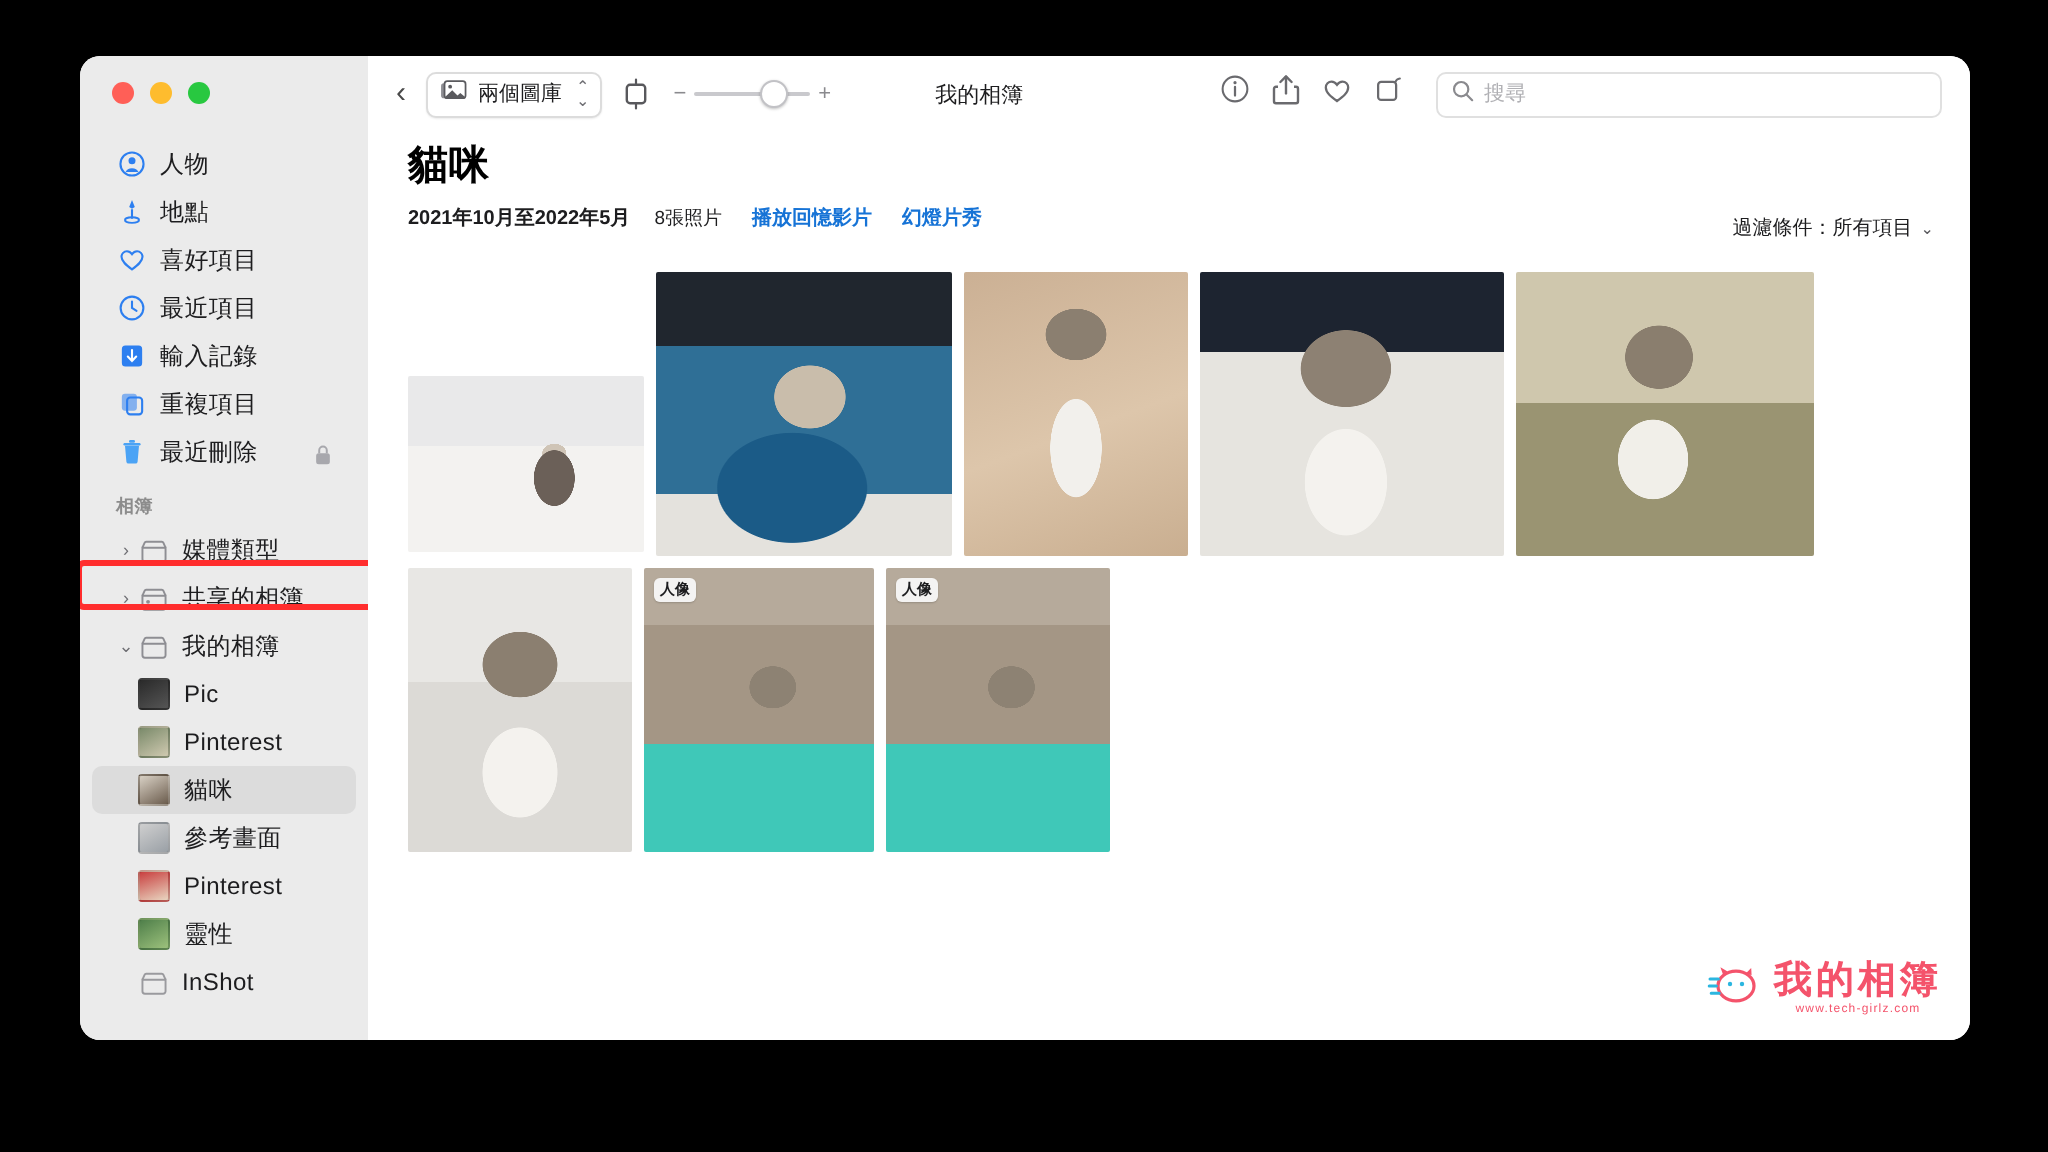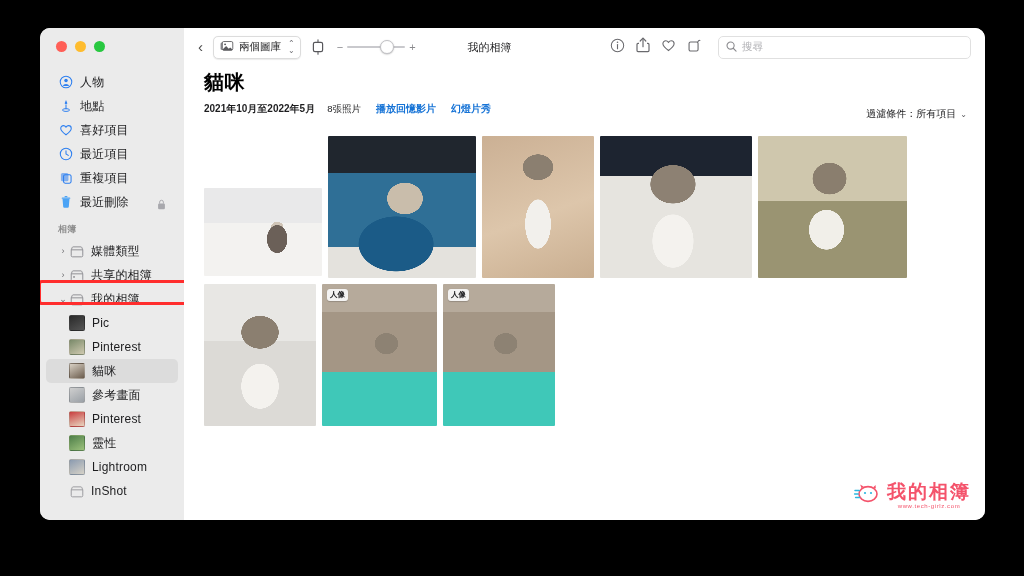--- a/index.html
+++ b/index.html
@@ -156,20 +156,29 @@
       <div class="sb-row">
         <span class="ic">
           <svg width="14" height="14" viewBox="0 0 16 16">
               <circle cx="8" cy="8" r="6.5" fill="none" stroke="#2d7ff0" stroke-width="1.2"></circle>
               <path d="M8 4.3V8l2.6 1.6" stroke="#2d7ff0" stroke-width="1.2" fill="none" stroke-linecap="round"></path>
             </svg>
         </span>
         <span class="lbl">最近項目</span>
       </div>
 
+      <div class="sb-row">
+        <span class="ic">
+          <svg width="14" height="14" viewBox="0 0 16 16">
+              <rect x="2.2" y="2" width="11.6" height="12" rx="2" fill="#2d7ff0"></rect>
+              <path d="M8 10.8V4.6M5.6 8.3 8 10.9l2.4-2.6" stroke="#fff" stroke-width="1.2" fill="none" stroke-linecap="round"></path>
+            </svg>
+        </span>
+        <span class="lbl">輸入記錄</span>
+      </div>
 
       <div class="sb-row">
         <span class="ic">
           <svg width="14" height="14" viewBox="0 0 16 16">
               <rect x="2.2" y="2.2" width="8.6" height="9.6" rx="1.8" fill="#2d7ff0" opacity=".55"></rect>
               <rect x="5.2" y="4.3" width="8.6" height="9.6" rx="1.8" fill="none" stroke="#2d7ff0" stroke-width="1.2"></rect>
             </svg>
         </span>
         <span class="lbl">重複項目</span>
       </div>
@@ -249,25 +258,20 @@
       </div>
       <div class="sb-row">
         <span class="chev spacer"></span>
         <span class="thumb-ic" style="background:linear-gradient(160deg,#c94040,#e8d5c0);"></span>
         <span class="lbl">Pinterest</span>
       </div>
       <div class="sb-row">
         <span class="chev spacer"></span>
         <span class="thumb-ic" style="background:linear-gradient(150deg,#4f7f4a,#9cc17c);"></span>
         <span class="lbl">靈性</span>
-      </div>
-      <div class="sb-row">
-        <span class="chev spacer"></span>
-        <span class="thumb-ic" style="background:linear-gradient(150deg,#8b9bb0,#d6d2c8);"></span>
-        <span class="lbl">Lightroom</span>
       </div>
       <div class="sb-row">
         <span class="chev spacer"></span>
         <span class="ic">
           <svg width="14" height="13" viewBox="0 0 16 14">
               <path d="M1.4 5.1h13.2v6.6a1.4 1.4 0 0 1-1.4 1.4H2.8a1.4 1.4 0 0 1-1.4-1.4z" fill="none" stroke="#9a9a9e" stroke-width="1.1"></path>
               <path d="M1.4 5.1 2.6 2.3a1 1 0 0 1 .9-.6h9a1 1 0 0 1 .9.6l1.2 2.8" fill="none" stroke="#9a9a9e" stroke-width="1.1"></path>
             </svg>
         </span>
         <span class="lbl">InShot</span>

